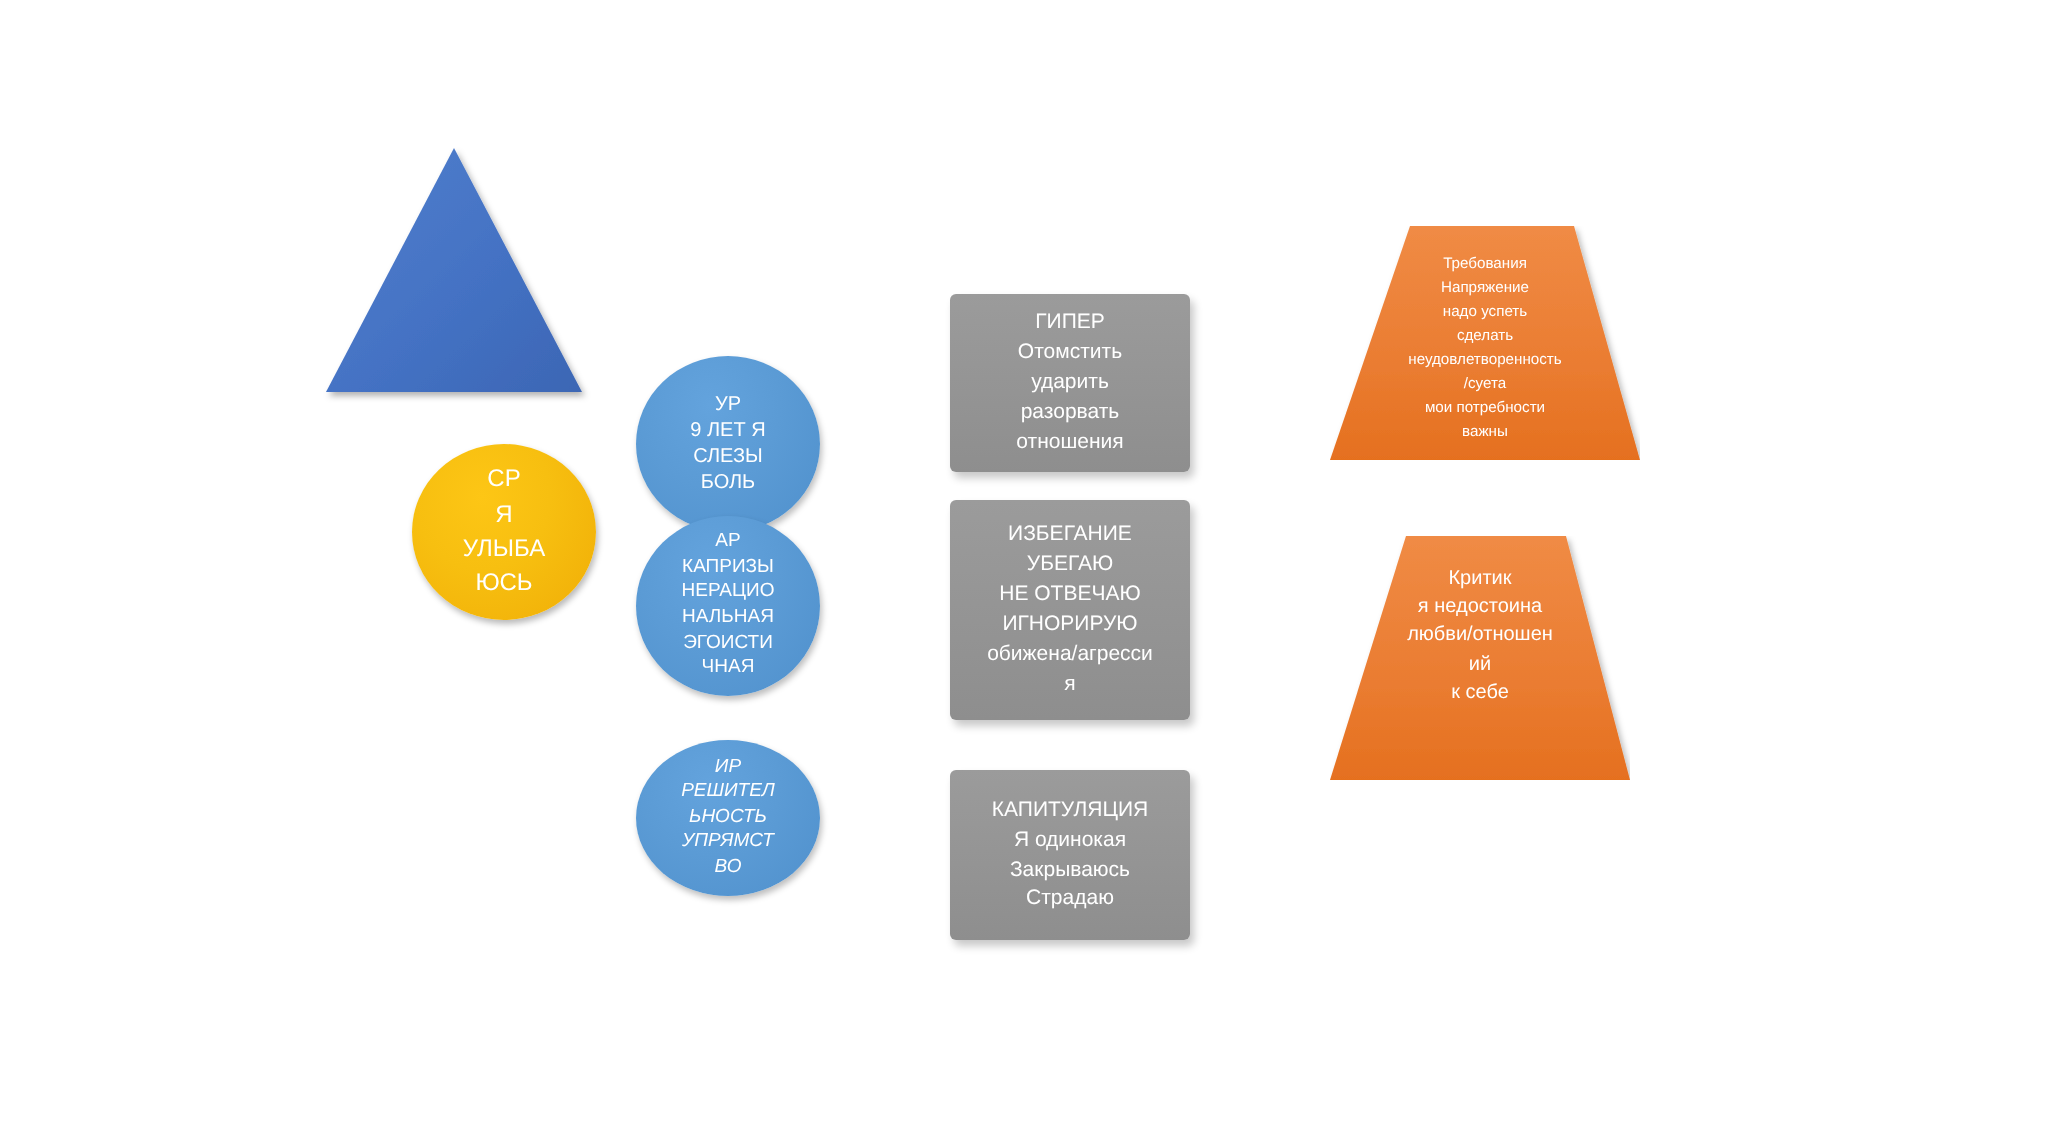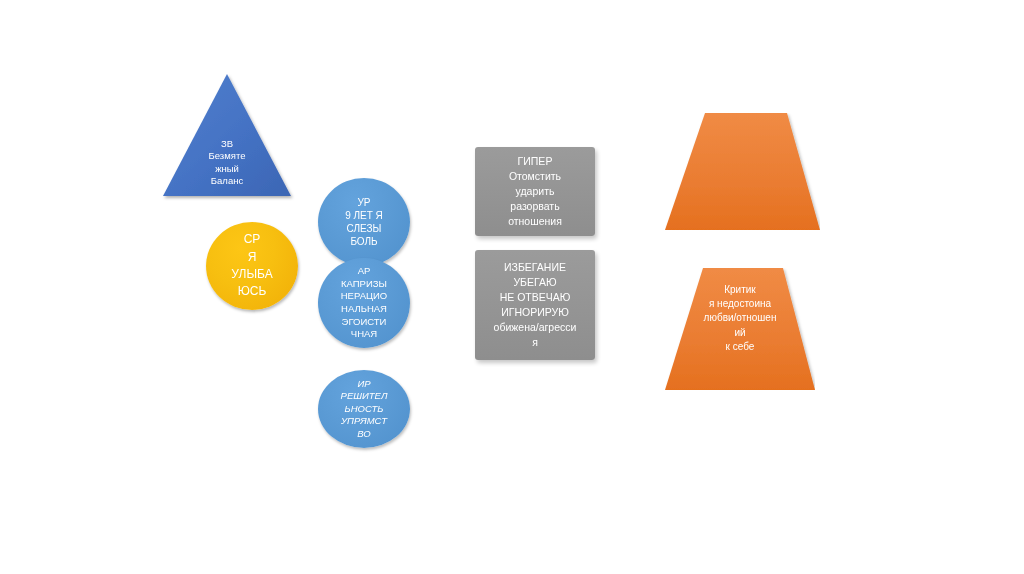--- a/index.html
+++ b/index.html
@@ -186,24 +186,20 @@
           <stop offset="0%" stop-color="#5180cd"></stop>
           <stop offset="55%" stop-color="#4472c4"></stop>
           <stop offset="100%" stop-color="#3c66b4"></stop>
         </linearGradient>
         <filter id="shadowTri" x="-30%" y="-30%" width="170%" height="170%">
           <feDropShadow dx="1.5" dy="2" stdDeviation="1.6" flood-color="#000000" flood-opacity="0.3"></feDropShadow>
         </filter>
       </defs>
       <polygon points="64,0 128,122 0,122" fill="url(#gradTriangle)" filter="url(#shadowTri)"></polygon>
     </svg>
-    <div class="triangle-label">ЗВ
-Безмяте
-жный
-Баланс</div>
   </div>
 
   <div class="shape ellipse ellipse-yellow">СР
 Я
 УЛЫБА
 ЮСЬ</div>
 
   <div class="shape ellipse ellipse-blue ellipse-ur">УР
 9 ЛЕТ Я
 СЛЕЗЫ
@@ -228,35 +224,47 @@
 разорвать
 отношения</div>
 
   <div class="shape rect-gray rect-avoid">ИЗБЕГАНИЕ
 УБЕГАЮ
 НЕ ОТВЕЧАЮ
 ИГНОРИРУЮ
 обижена/агресси
 я</div>
 
+  <div class="shape rect-gray rect-capit">КАПИТУЛЯЦИЯ
+Я одинокая
+Закрываюсь
+Страдаю</div>
 
   <div class="trap-wrap trap-demands">
     <svg class="trap-svg" viewBox="0 0 155 117" preserveAspectRatio="none">
       <defs>
         <linearGradient id="gradTrap1" x1="0" y1="0" x2="0" y2="1">
           <stop offset="0%" stop-color="#f08b45"></stop>
           <stop offset="60%" stop-color="#ea7c31"></stop>
           <stop offset="100%" stop-color="#e5701f"></stop>
         </linearGradient>
         <filter id="shadowTrap1" x="-30%" y="-30%" width="170%" height="170%">
           <feDropShadow dx="1.5" dy="2" stdDeviation="1.6" flood-color="#000000" flood-opacity="0.28"></feDropShadow>
         </filter>
       </defs>
       <polygon points="40,0 122,0 155,117 0,117" fill="url(#gradTrap1)" filter="url(#shadowTrap1)"></polygon>
     </svg>
+    <div class="trap-label">Требования
+Напряжение
+надо успеть
+сделать
+неудовлетворенность
+/суета
+мои потребности
+важны</div>
   </div>
 
   <div class="trap-wrap trap-critic">
     <svg class="trap-svg" viewBox="0 0 150 122" preserveAspectRatio="none">
       <defs>
         <linearGradient id="gradTrap2" x1="0" y1="0" x2="0" y2="1">
           <stop offset="0%" stop-color="#f08b45"></stop>
           <stop offset="60%" stop-color="#ea7c31"></stop>
           <stop offset="100%" stop-color="#e5701f"></stop>
         </linearGradient>

